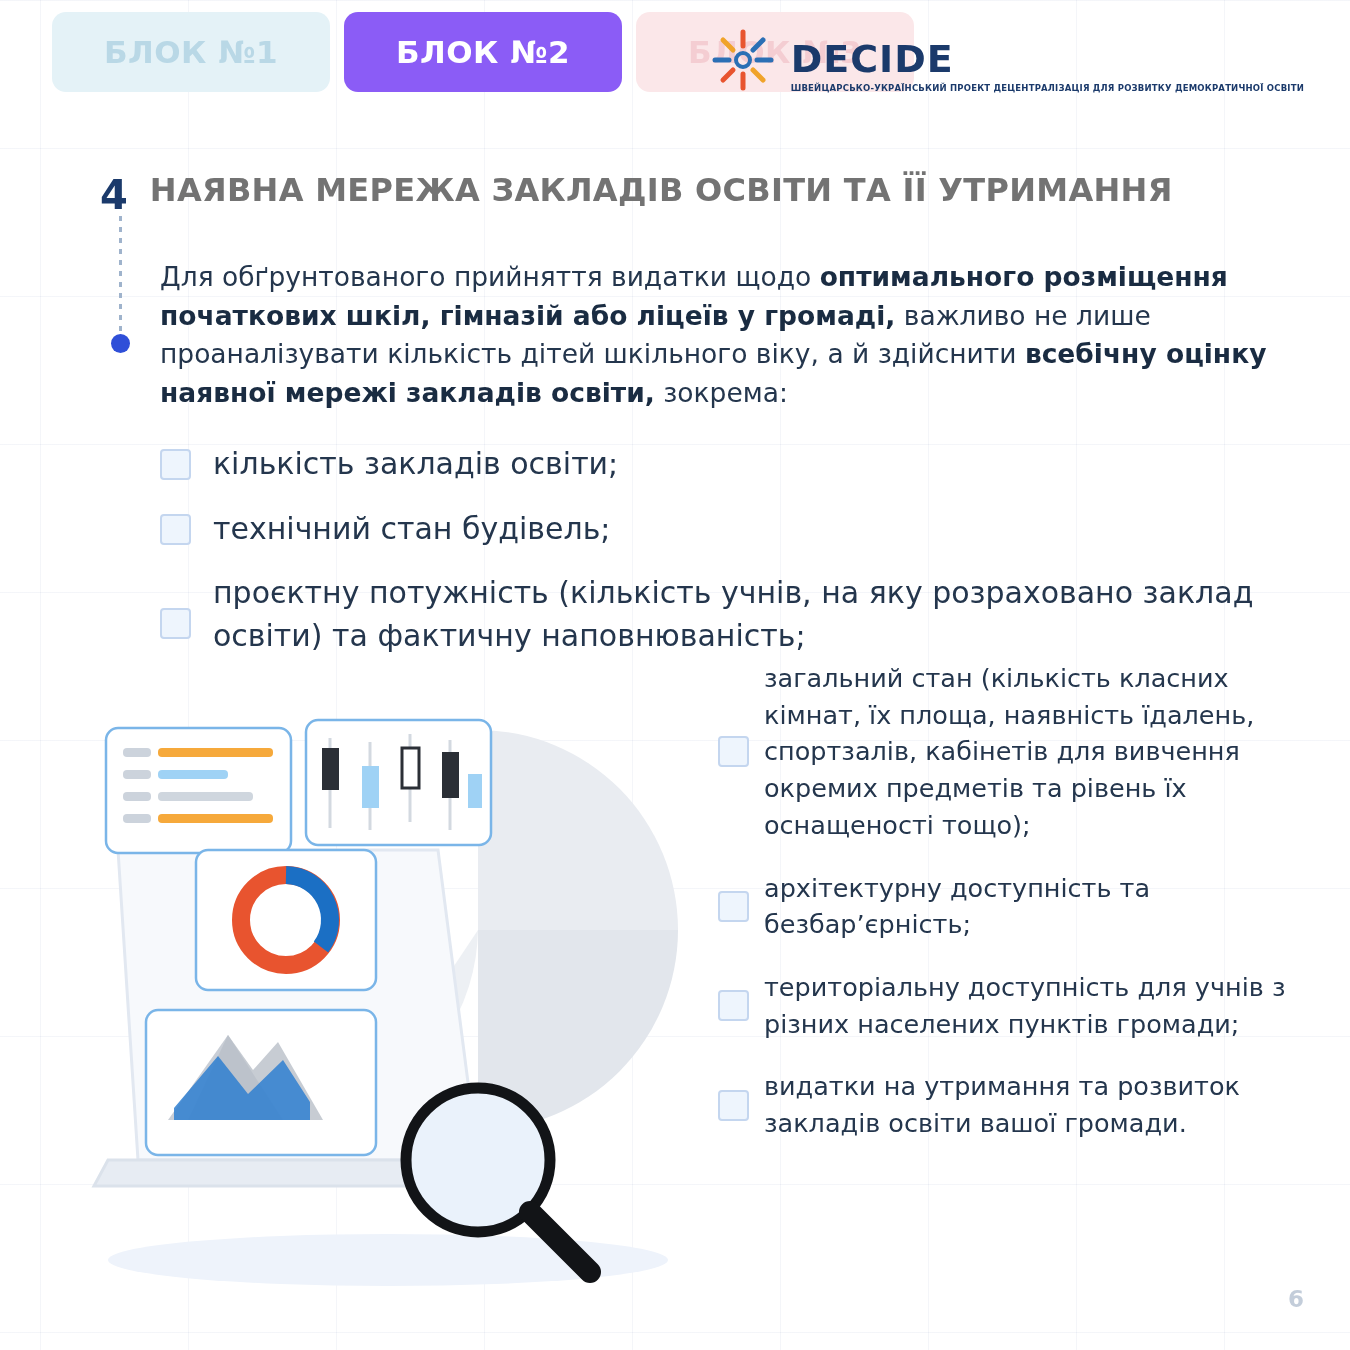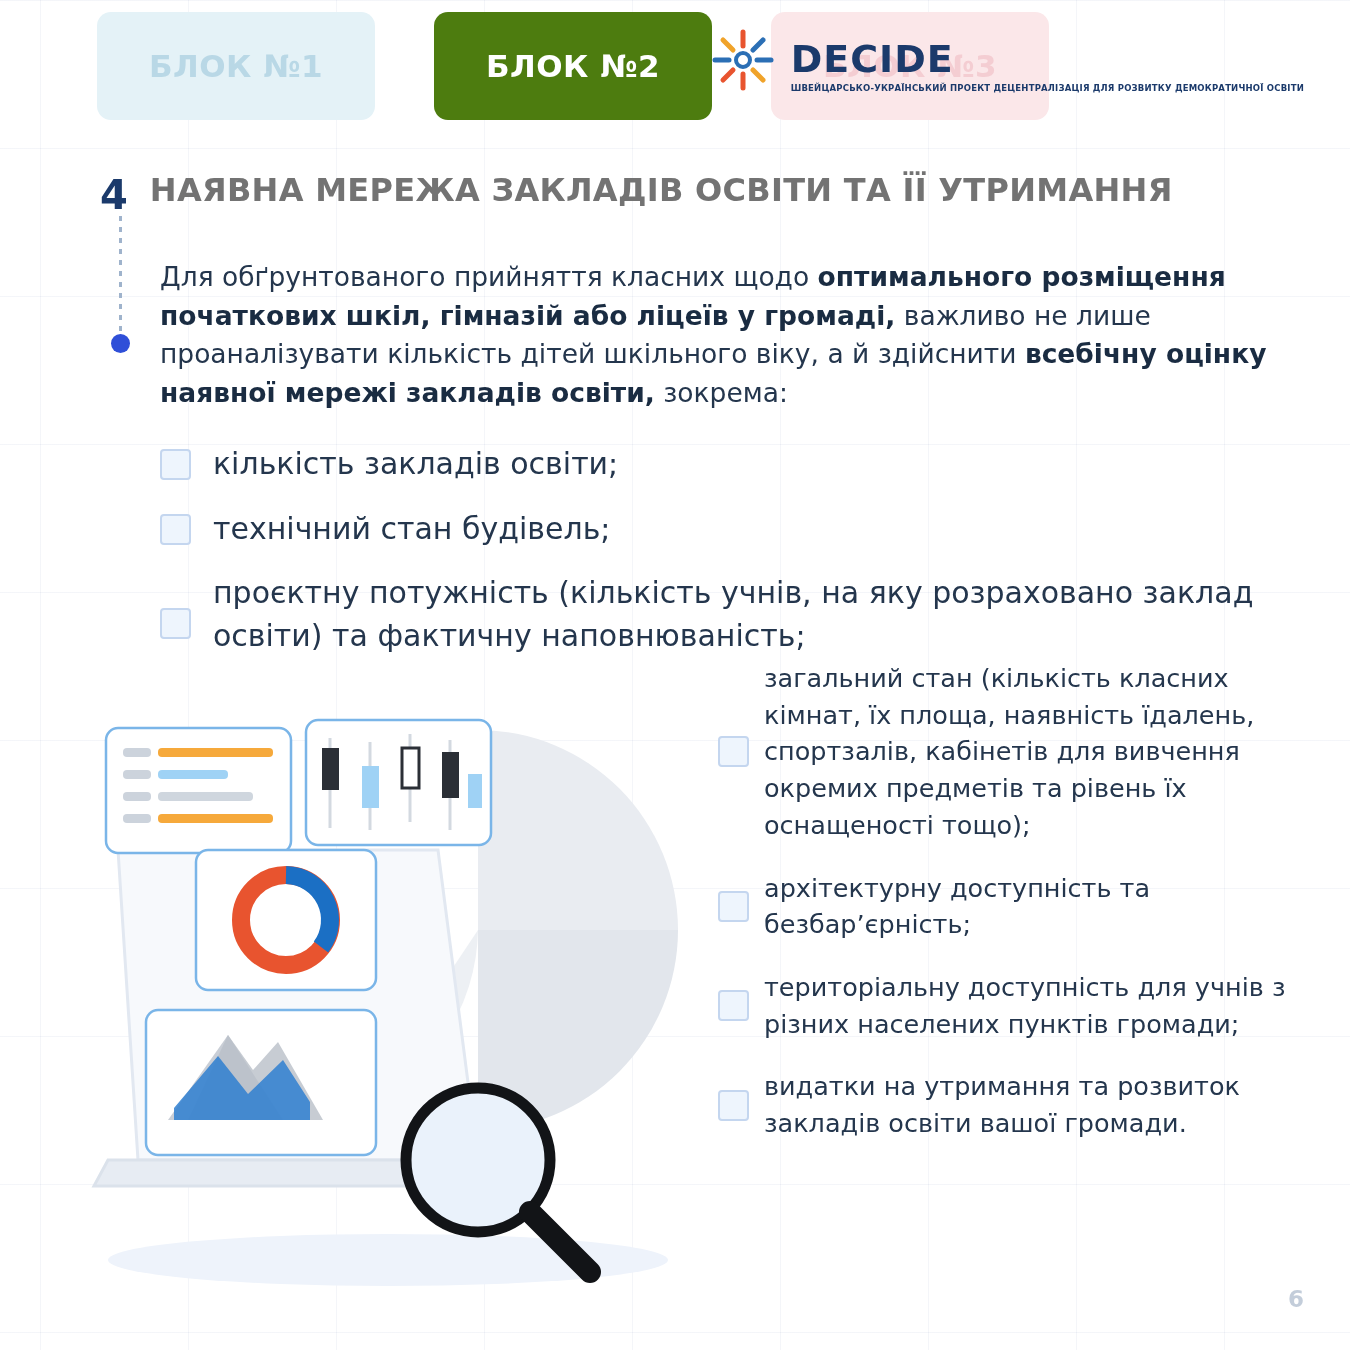--- a/index.html
+++ b/index.html
@@ -24,27 +24,27 @@
     background-position: 40px 0px;
     pointer-events: none;
   }
 
   
   .tabs {
     position: absolute; top: 12px; left: 52px;
     display: flex; gap: 14px;
   }
   .tab {
-    width: 278px; height: 108px;
+    width: 278px; height: 80px;
     border-radius: 14px;
     display: flex; align-items: center; justify-content: center;
-    font-size: 31px; font-weight: bold; letter-spacing: 0.5px; margin-left: 45px;
+    font-size: 31px; font-weight: bold; letter-spacing: 0.5px;
   }
   .tab-1 { background: #e4f2f7; color: #b9d8e6; }
-  .tab-2 { background: #4d7c0f; color: #ffffff; }
+  .tab-2 { background: #8b5cf6; color: #ffffff; }
   .tab-3 { background: #fbe7e9; color: #f4cdd2; }
 
   
   .logo-wrap {
     position: absolute; top: 26px; right: 46px;
     display: flex; align-items: flex-end; gap: 14px;
   }
   .logo-mark { width: 68px; height: 68px; }
   .logo-text { display: flex; flex-direction: column; justify-content: center; }
   .logo-title {
@@ -169,21 +169,21 @@
   </div>
 
   <div class="heading-row">
     <div class="heading-num">4</div>
     <div class="heading-text">НАЯВНА МЕРЕЖА ЗАКЛАДІВ ОСВІТИ ТА ЇЇ УТРИМАННЯ</div>
   </div>
   <div class="connector"></div>
   <div class="connector-dot"></div>
 
   <div class="intro">
-    <span>Для обґрунтованого прийняття класних щодо </span><b>оптимального розміщення початкових шкіл, гімназій або ліцеїв у громаді,</b><span> важливо не лише проаналізувати кількість дітей шкільного віку, а й здійснити </span><b>всебічну оцінку наявної мережі закладів освіти,</b><span> зокрема:</span>
+    <span>Для обґрунтованого прийняття видатки щодо </span><b>оптимального розміщення початкових шкіл, гімназій або ліцеїв у громаді,</b><span> важливо не лише проаналізувати кількість дітей шкільного віку, а й здійснити </span><b>всебічну оцінку наявної мережі закладів освіти,</b><span> зокрема:</span>
   </div>
 
   <div class="list-upper">
     <div class="li li-upper">
       <div class="cb"></div>
       <div class="li-text">кількість закладів освіти;</div>
     </div>
     <div class="li li-upper">
       <div class="cb"></div>
       <div class="li-text">технічний стан будівель;</div>

